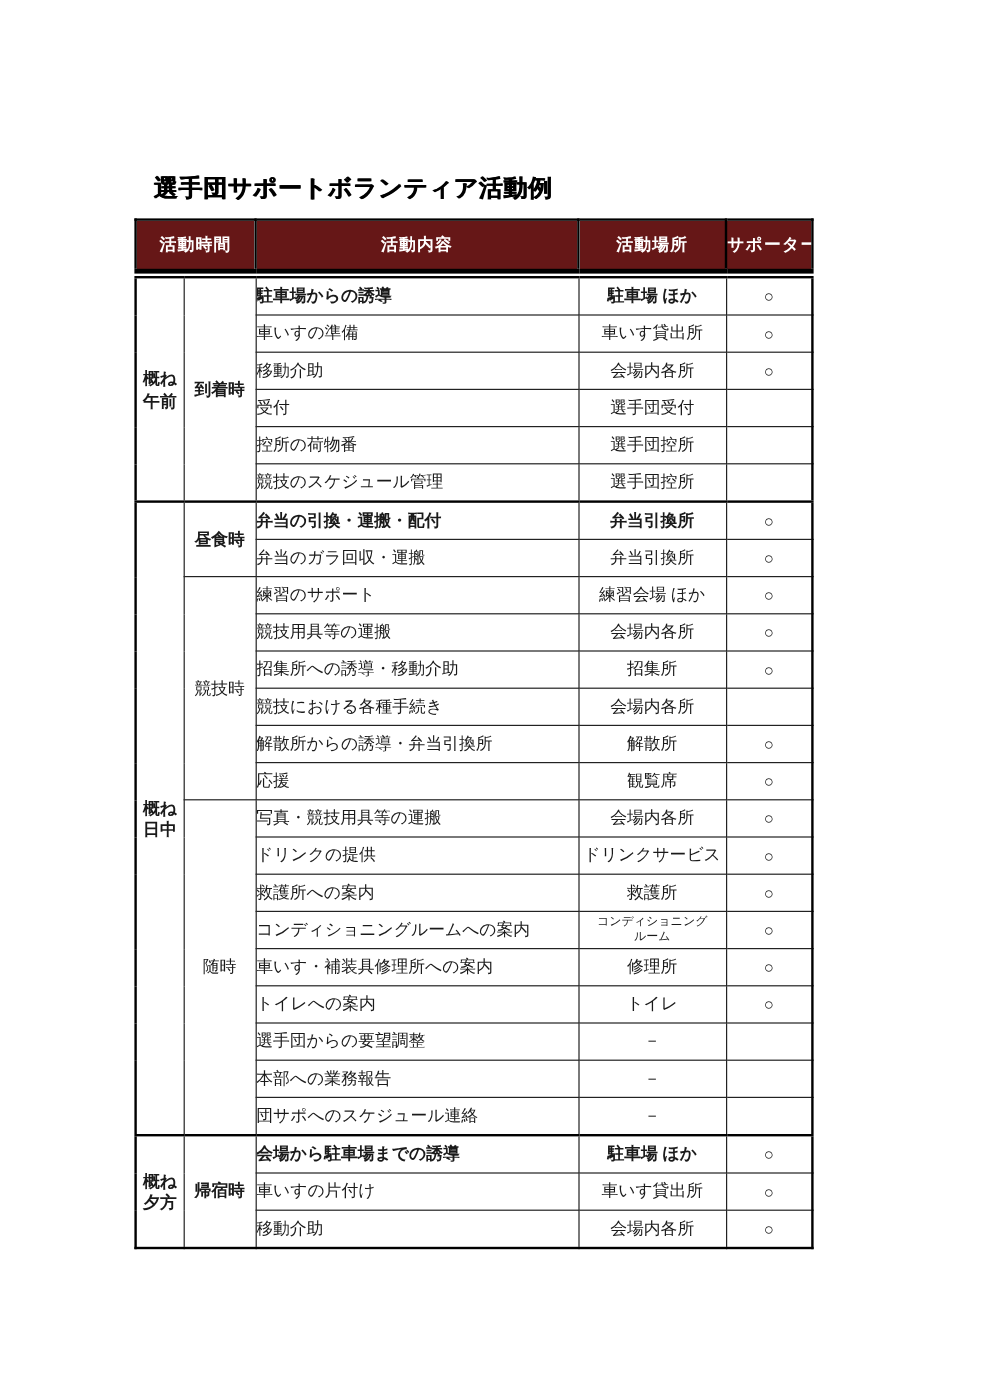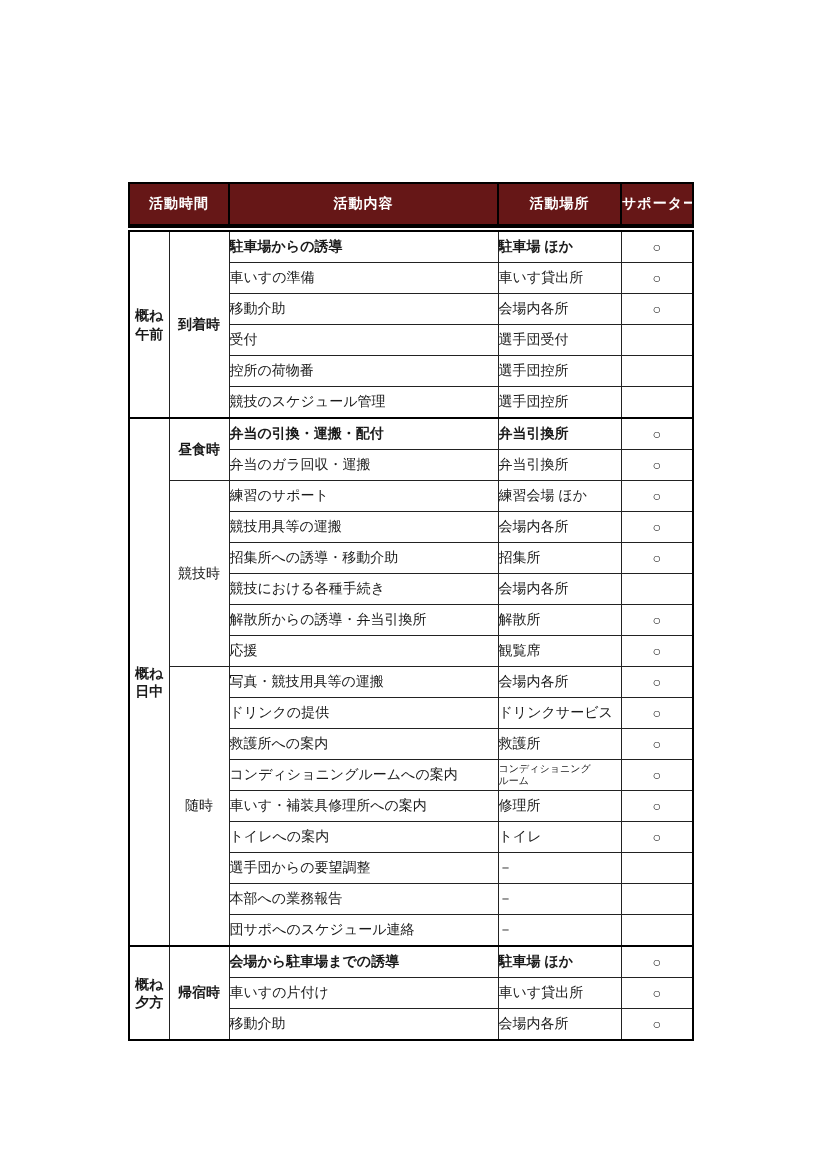--- a/index.html
+++ b/index.html
@@ -20,21 +20,21 @@
     top: 143px;
     font-size: 20px;
     font-weight: bold;
     color: #000000;
     letter-spacing: 0.5px;
     text-shadow: 0.7px 0 0 #000;
     white-space: nowrap;
   }
   .table-wrap {
     position: absolute;
-    left: 128px;
+    left: 112px;
     top: 182px;
     width: 564px;
   }
   table { border-collapse: collapse; table-layout: fixed; width: 564px; }
 
   
   table.hdr th {
     background: var(--header-bg, #661717);
     color: var(--header-fg, #ffffff);
     font-size: 14px;
@@ -55,34 +55,35 @@
     height: 30px;
     padding: 0;
     font-size: 14px;
     color: #1a1a1a;
     vertical-align: middle;
     overflow: hidden;
   }
   td.time { text-align: center; white-space: pre-line; line-height: 1.3; margin-left: 24px; }
   td.sub  { text-align: center; white-space: nowrap; }
   td.act  { text-align: left; padding-left: 13px; white-space: nowrap; }
-  td.loc  { white-space: nowrap; }
+  td.loc  { text-align: center; white-space: nowrap; }
   td.loc.small { font-size: 10px; line-height: 1.25; white-space: pre-line; }
   td.sup  {
     text-align: center;
     font-size: 17px;
     border-left: 2.5px solid var(--border-c, #000);
   }
   tr.section-start td { border-top: 2.5px solid var(--border-c, #000); font-weight: bold; }
 </style>
 </head>
 <body>
 
 <div class="page">
 
+  <div class="doc-title">選手団サポートボランティア活動例</div>
 
   <div class="table-wrap">
 
     <table class="hdr">
       <colgroup>
         <col style="width:100px">
           <col style="width:269px">
           <col style="width:123px">
           <col style="width:72px">
       </colgroup>

